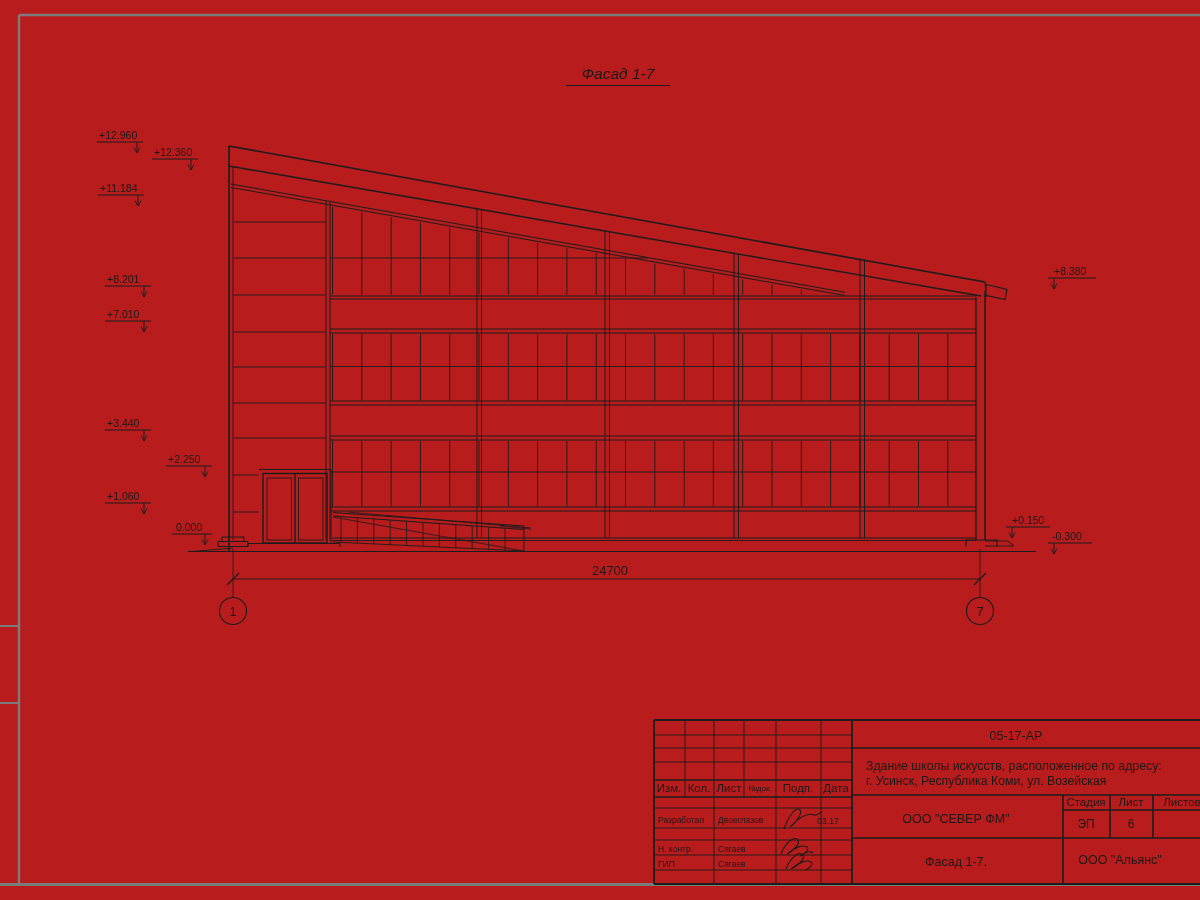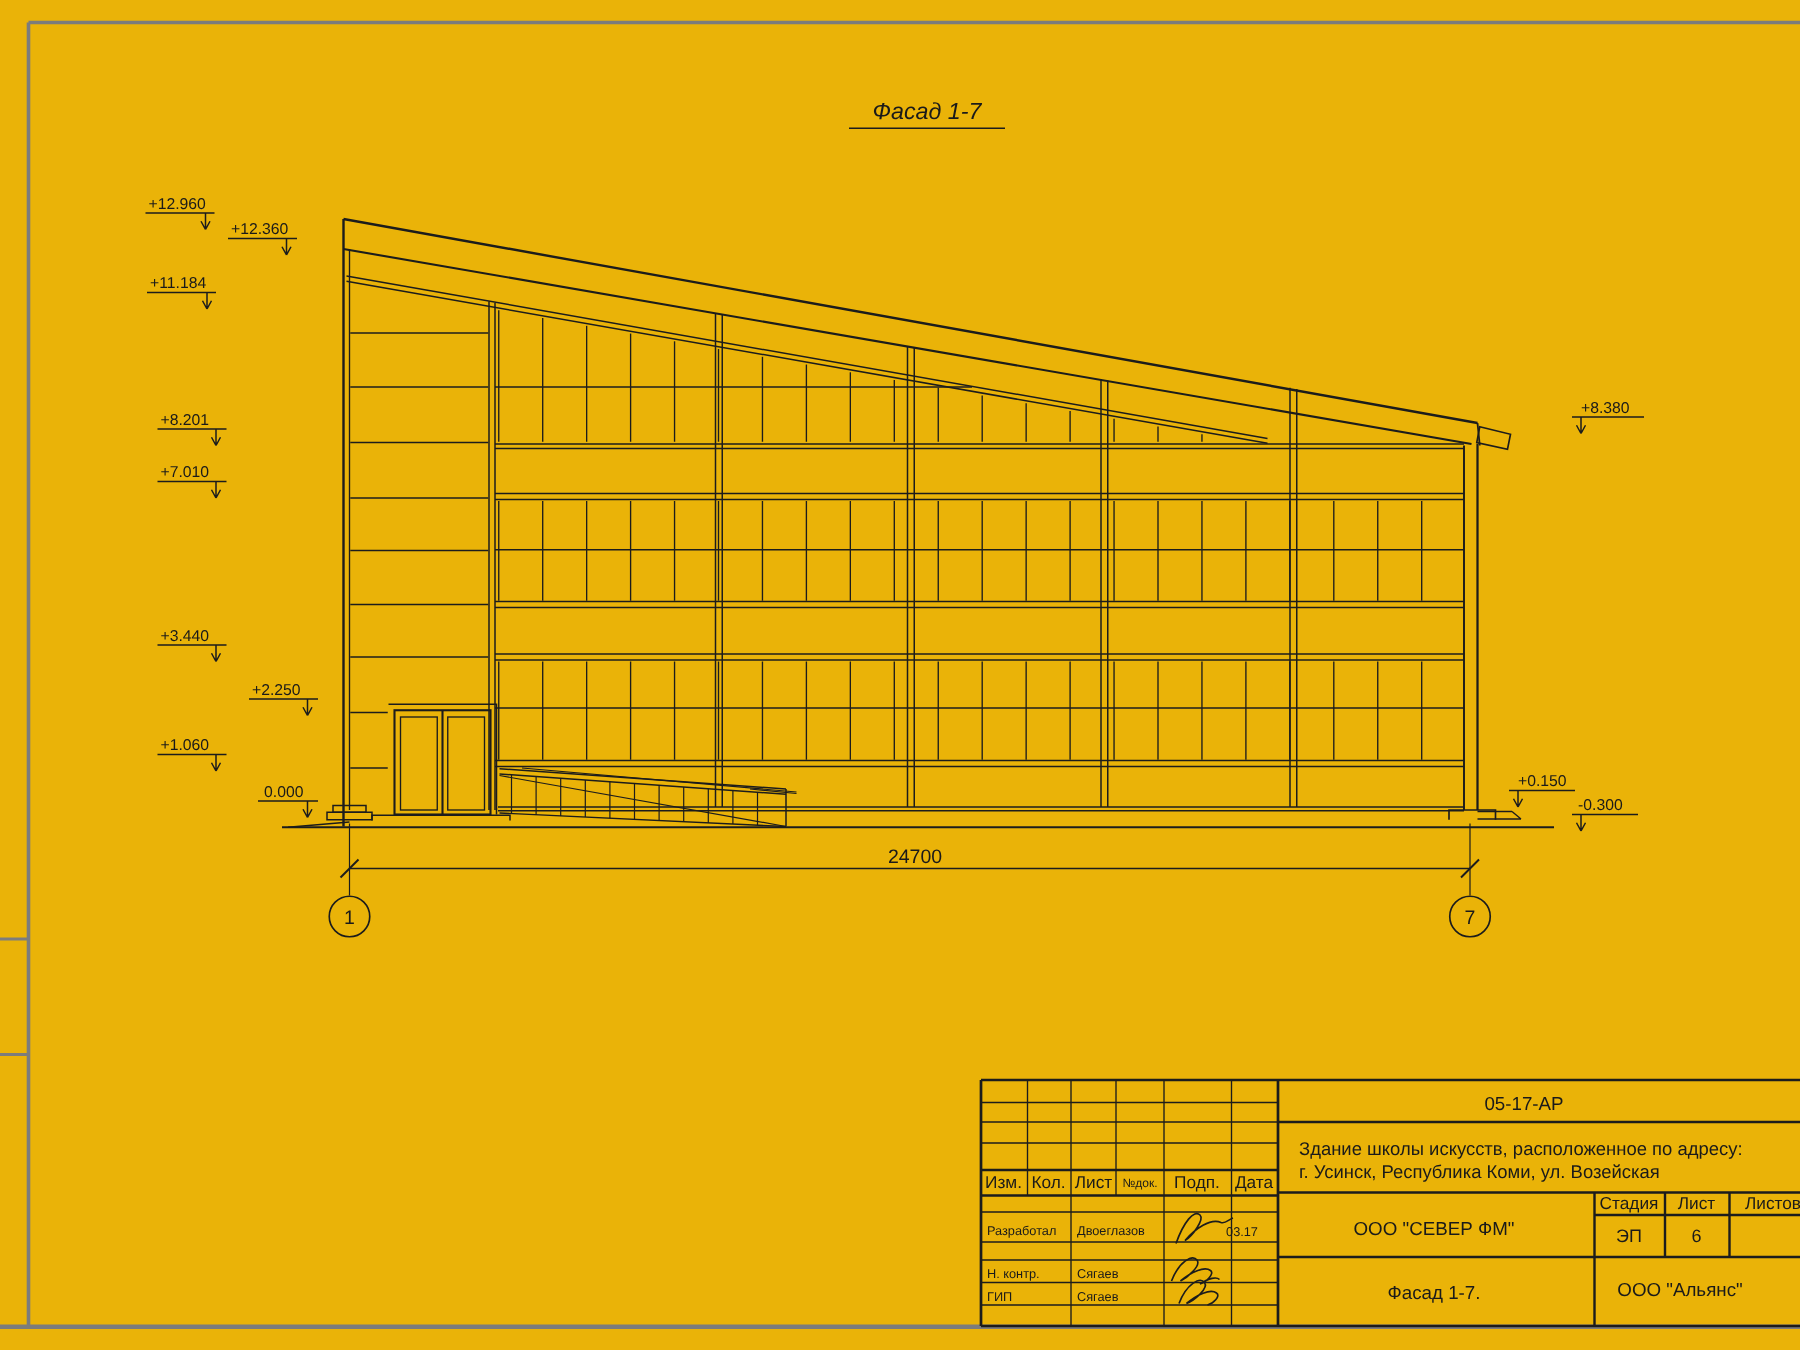--- a/index.html
+++ b/index.html
@@ -1,16 +1,16 @@
 <!DOCTYPE html>
 <html><head>
 <meta charset="utf-8">
 <style>
   html,body{margin:0;padding:0;background:#e8e8e8;}
-  #sheet{width:1200px;height:900px;background:#eab308;position:relative;overflow:hidden;
+  #sheet{width:1200px;height:900px;background:#b91c1c;position:relative;overflow:hidden;
          font-family:"Liberation Sans", sans-serif;}
   svg text{fill:#1a1a1a;font-family:"Liberation Sans", sans-serif;}
   .ln{stroke:#1c1c1c;fill:none;}
   .frame{stroke:#7c7c7c;fill:none;}
 </style>
 </head>
 <body>
 
 <div id="sheet">
 <svg width="1200" height="900" viewBox="0 0 1200 900">

